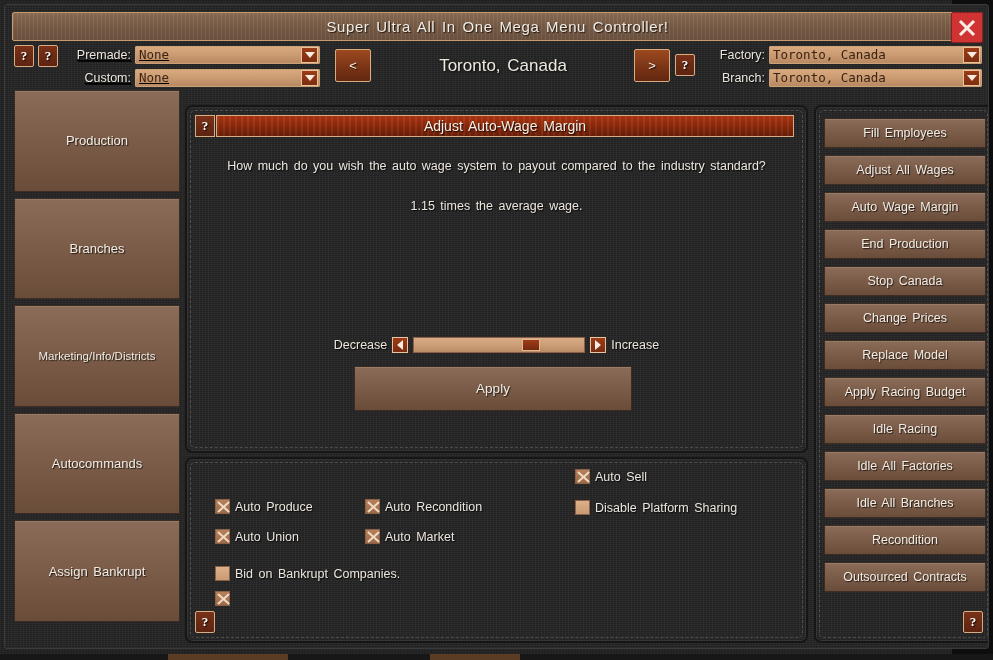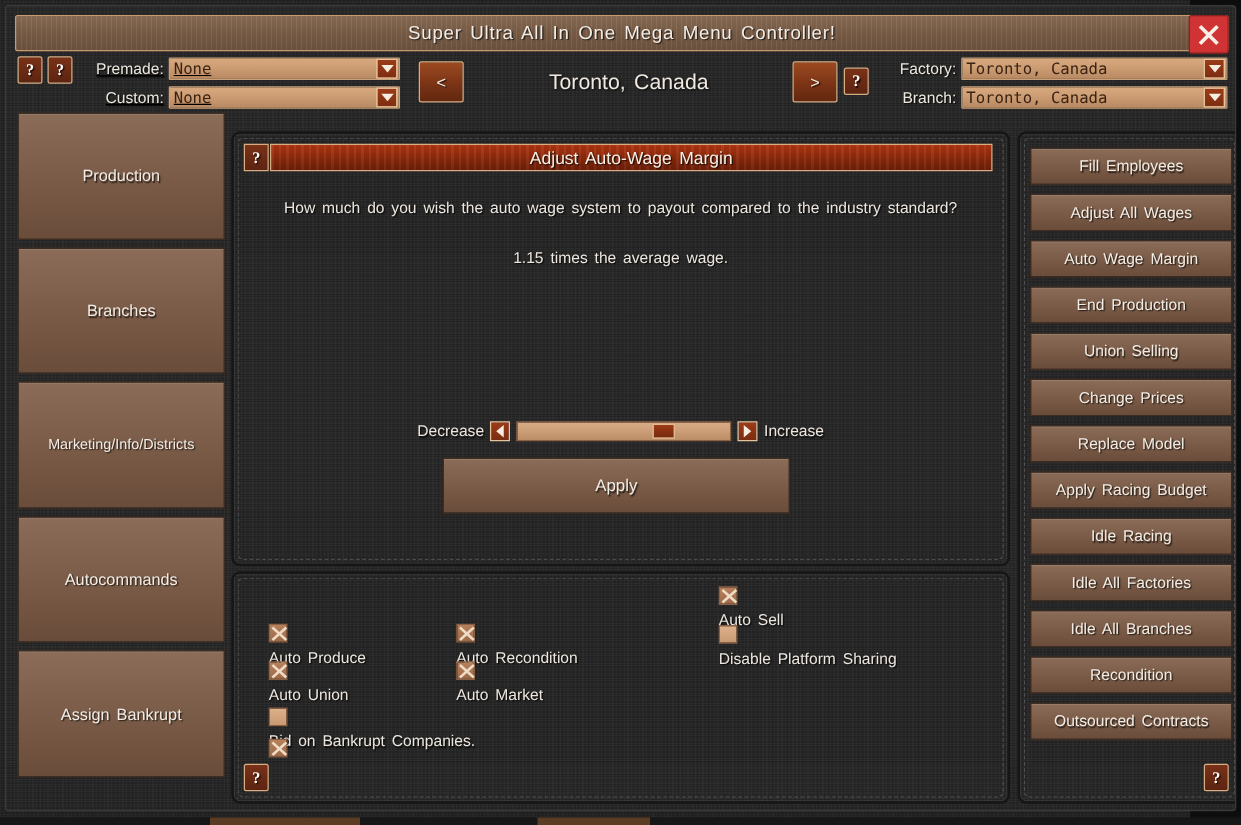--- a/index.html
+++ b/index.html
@@ -284,24 +284,23 @@
   #apply-btn {
     position: absolute;
     left: 167px; top: 259px;
     width: 278px; height: 45px;
     font-size: 13.5px;
   }
 
   
   .cb-row {
     position: absolute;
-    display: flex; align-items: flex-start;
+    display: flex; align-items: flex-end;
     gap: 5px;
     cursor: pointer;
-    flex-direction: column;
   }
   .cbox {
     width: 15px; height: 15px;
     flex: none;
     border: 1px solid #8a6144;
     background: linear-gradient(180deg, #dcb08a 0%, #c99a72 100%);
     position: relative;
   }
   .cbox.checked {
     background: linear-gradient(180deg, #b6805a 0%, #9e6a47 100%);
@@ -503,21 +502,21 @@
 
       <div class="help-btn corner-help" style="left:8px; bottom:8px;">?</div>
     </div>
 
     <div class="panel" id="right-panel">
       <div id="right-col">
         <div class="brown-btn">Fill Employees</div>
         <div class="brown-btn">Adjust All Wages</div>
         <div class="brown-btn">Auto Wage Margin</div>
         <div class="brown-btn">End Production</div>
-        <div class="brown-btn">Union Selling</div>
+        <div class="brown-btn">Stop Canada</div>
         <div class="brown-btn">Change Prices</div>
         <div class="brown-btn">Replace Model</div>
         <div class="brown-btn">Apply Racing Budget</div>
         <div class="brown-btn">Idle Racing</div>
         <div class="brown-btn">Idle All Factories</div>
         <div class="brown-btn">Idle All Branches</div>
         <div class="brown-btn">Recondition</div>
         <div class="brown-btn">Outsourced Contracts</div>
       </div>
       <div class="help-btn corner-help" style="right:8px; bottom:8px;">?</div>

